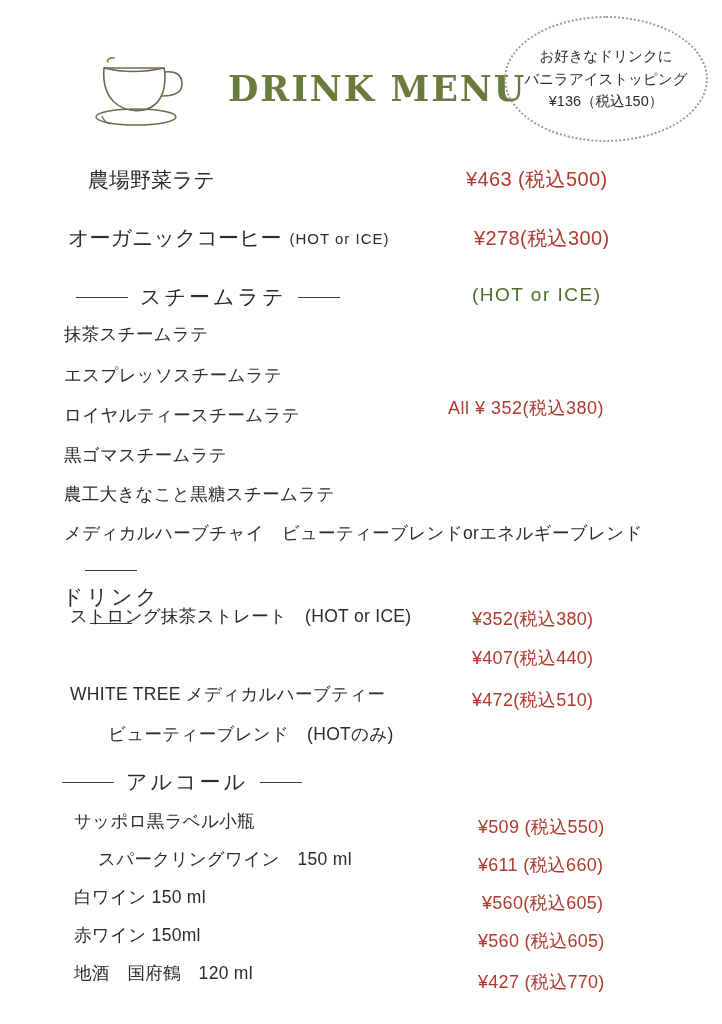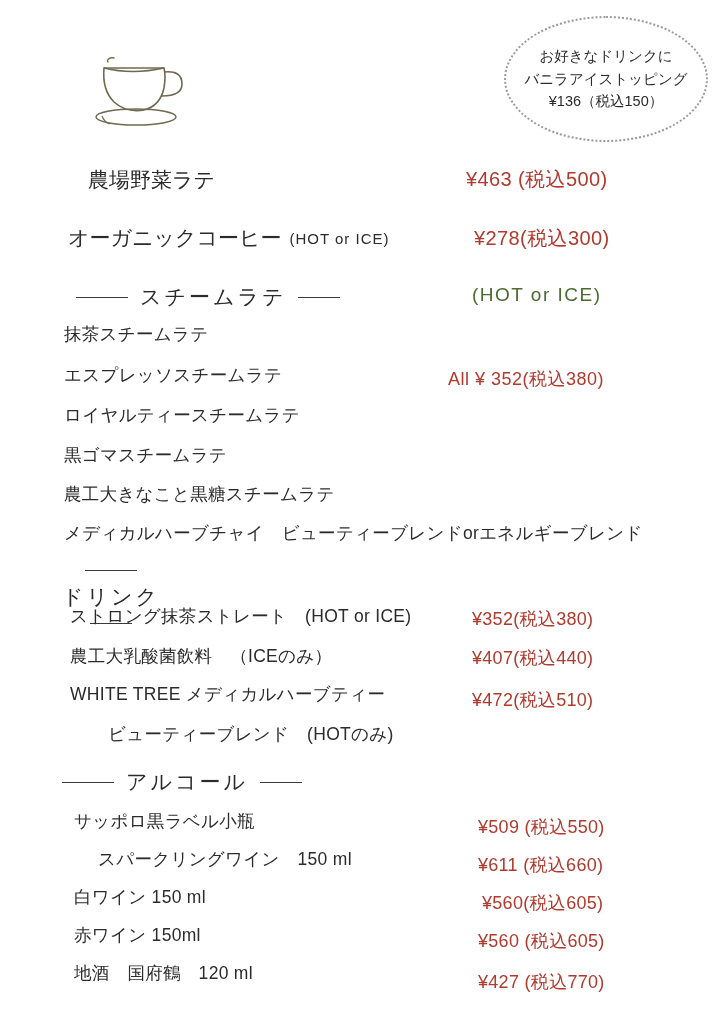--- a/index.html
+++ b/index.html
@@ -120,20 +120,21 @@
     position: absolute;
     font-size: 19px;
     color: #4c6b2f;
     letter-spacing: 1.5px;
   }
   .all-price {
     position: absolute;
     font-size: 18px;
     color: #b03a2e;
     letter-spacing: 0.5px;
+    margin-top: 29px;
   }
   .sub-item {
     position: absolute;
     font-size: 17.5px;
     color: #2b2b2b;
     letter-spacing: 0.3px;
   }
   .price-col {
     position: absolute;
     font-size: 18px;
@@ -150,20 +151,23 @@
 
     <svg class="cup" viewBox="0 0 110 86">
       <path d="M20 16 C18 14, 22 11, 26 12" fill="none" stroke="#6d7a3e" stroke-width="1.4" stroke-linecap="round"></path>
       <path d="M16 22 Q14 44 26 56 Q38 67 56 64 Q72 60 76 42 Q78 30 76 22 Z" fill="none" stroke="#6d6a50" stroke-width="1.6"></path>
       <path d="M16 22 Q44 29, 76 22" fill="none" stroke="#6d6a50" stroke-width="1.4"></path>
       <path d="M76 26 Q94 24, 94 38 Q94 50, 74 50" fill="none" stroke="#6d6a50" stroke-width="1.6"></path>
       <ellipse cx="48" cy="71" rx="40" ry="8" fill="none" stroke="#6d6a50" stroke-width="1.5"></ellipse>
       <path d="M14 70 Q16 76 22 78" fill="none" stroke="#6d6a50" stroke-width="1.2"></path>
     </svg>
 
+    <div class="title">
+      <span class="title-inner">DRINK MENU</span>
+    </div>
 
     <div class="badge">
       <span>お好きなドリンクに</span>
       <span>バニラアイストッピング</span>
       <span>¥136（税込150）</span>
     </div>
   </div>
 
   <div class="row" style="left:88px; top:166px;">
     <span class="item-name feature-name">農場野菜ラテ</span>
@@ -197,21 +201,20 @@
 
   <div class="section-head" style="left:62px; top:570px;flex-direction:column;">
     <span class="dash"></span>
     <span class="section-title">ドリンク</span>
     <span class="dash dash-short"></span>
   </div>
 
   <div class="sub-item" style="left:70px; top:604px;">ストロング抹茶ストレート　(HOT or ICE)</div>
   <div class="price-col" style="left:472px; top:607px;">¥352(税込380)</div>
 
-  <div class="sub-item" style="left:70px; top:644px;">農工大乳酸菌飲料　（ICEのみ）</div>
   <div class="price-col" style="left:472px; top:646px;">¥407(税込440)</div>
 
   <div class="sub-item" style="left:70px; top:682px;">WHITE TREE メディカルハーブティー</div>
   <div class="price-col" style="left:472px; top:688px;">¥472(税込510)</div>
 
   <div class="sub-item" style="left:70px; top:722px;margin-left:38px;">ビューティーブレンド　(HOTのみ)</div>
 
   <div class="section-head" style="left:62px; top:768px;">
     <span class="dash"></span>
     <span class="section-title">アルコール</span>

